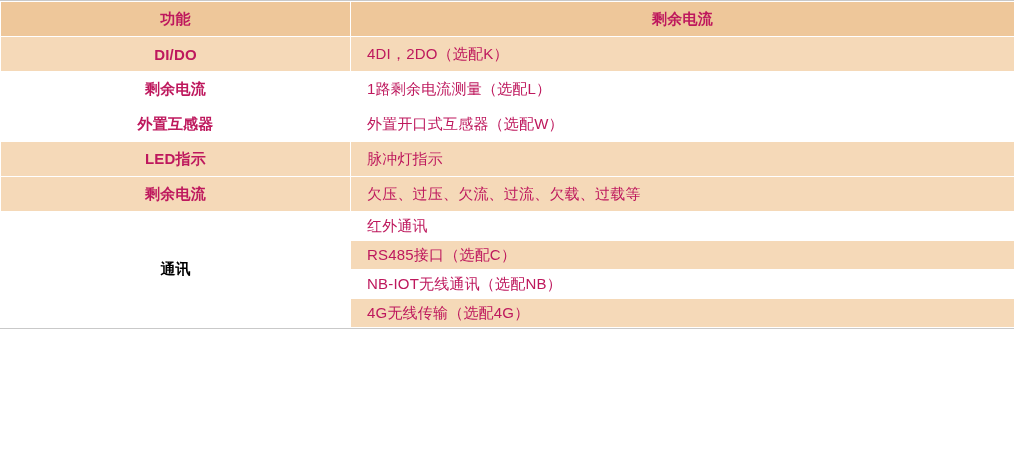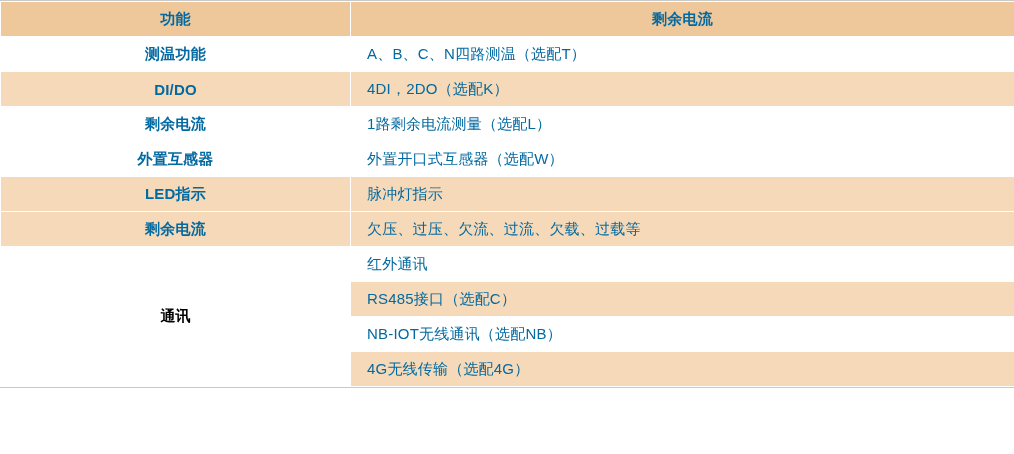--- a/index.html
+++ b/index.html
@@ -25,21 +25,21 @@
   }
   .col-a { width: 350px; }
   .col-b { width: 664px; }
 
   .cell {
     display: flex;
     align-items: center;
     height: 100%;
     box-sizing: border-box;
     font-size: 15px;
-    color: #0369a1;
+    color: #be185d;
     letter-spacing: 0.2px;
   }
   .cell.center { justify-content: center; text-align: center; }
   .cell.left { justify-content: flex-start; padding-left: 16px; text-align: left; }
 
   .row-head td { height: 34px; }
   .row-body td { height: 34px; }
   .sub-row td { height: 34px; }
 
   .shade-header { background: #eec79a; }
@@ -60,21 +60,21 @@
     font-weight: bold;
   }
   .sub-table {
     width: 100%;
     border-collapse: collapse;
     table-layout: fixed;
   }
   .sub-table td {
     border: none;
     border-bottom: 1px solid #ffffff;
-    height: 34px;
+    height: 28px;
     padding: 0;
   }
   .sub-table tr:last-child td { border-bottom: none; }
 
   .outer-wrap {
     border-top: 1px solid #c9c9c9;
     border-bottom: 1px solid #c9c9c9;
   }
   .vline {
     border-left: 1px solid #d8d8d8;
@@ -92,28 +92,20 @@
   <tbody>
     <tr class="row-head">
       <td class="shade-header">
         <div class="cell center header-text">功能</div>
       </td>
       <td class="shade-header vline">
         <div class="cell center header-text">剩余电流</div>
       </td>
     </tr>
 
-    <tr class="row-body">
-      <td class="shade-plain">
-        <div class="cell center bold">测温功能</div>
-      </td>
-      <td class="shade-plain vline">
-        <div class="cell left">A、B、C、N四路测温（选配T）</div>
-      </td>
-    </tr>
 
     <tr class="row-body">
       <td class="shade-tint">
         <div class="cell center bold">DI/DO</div>
       </td>
       <td class="shade-tint vline">
         <div class="cell left">4DI，2DO（选配K）</div>
       </td>
     </tr>
 

